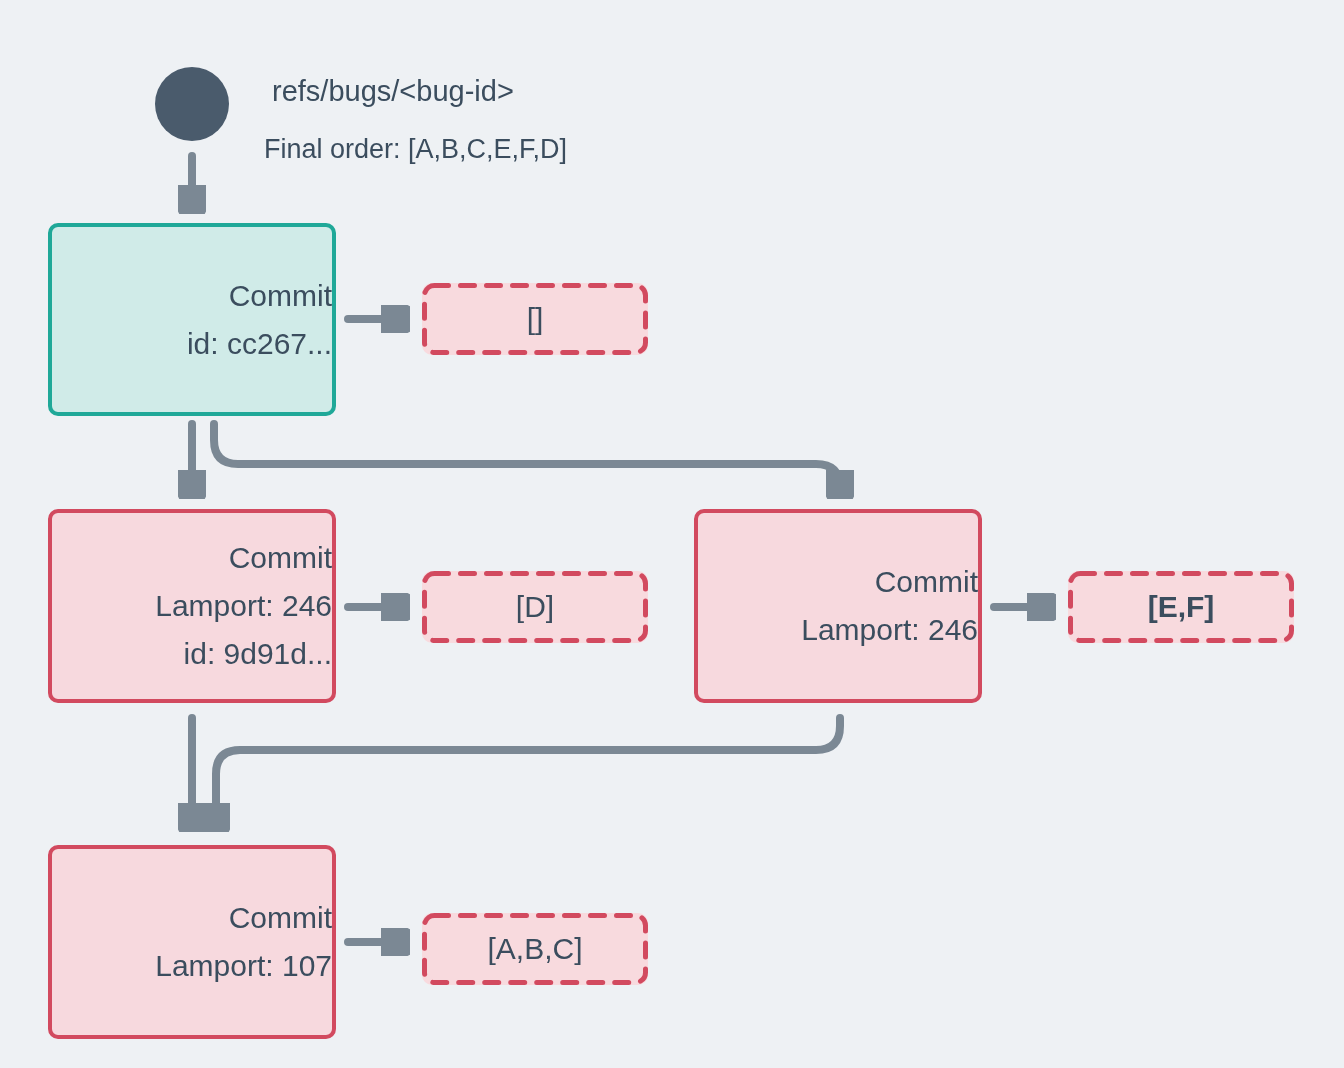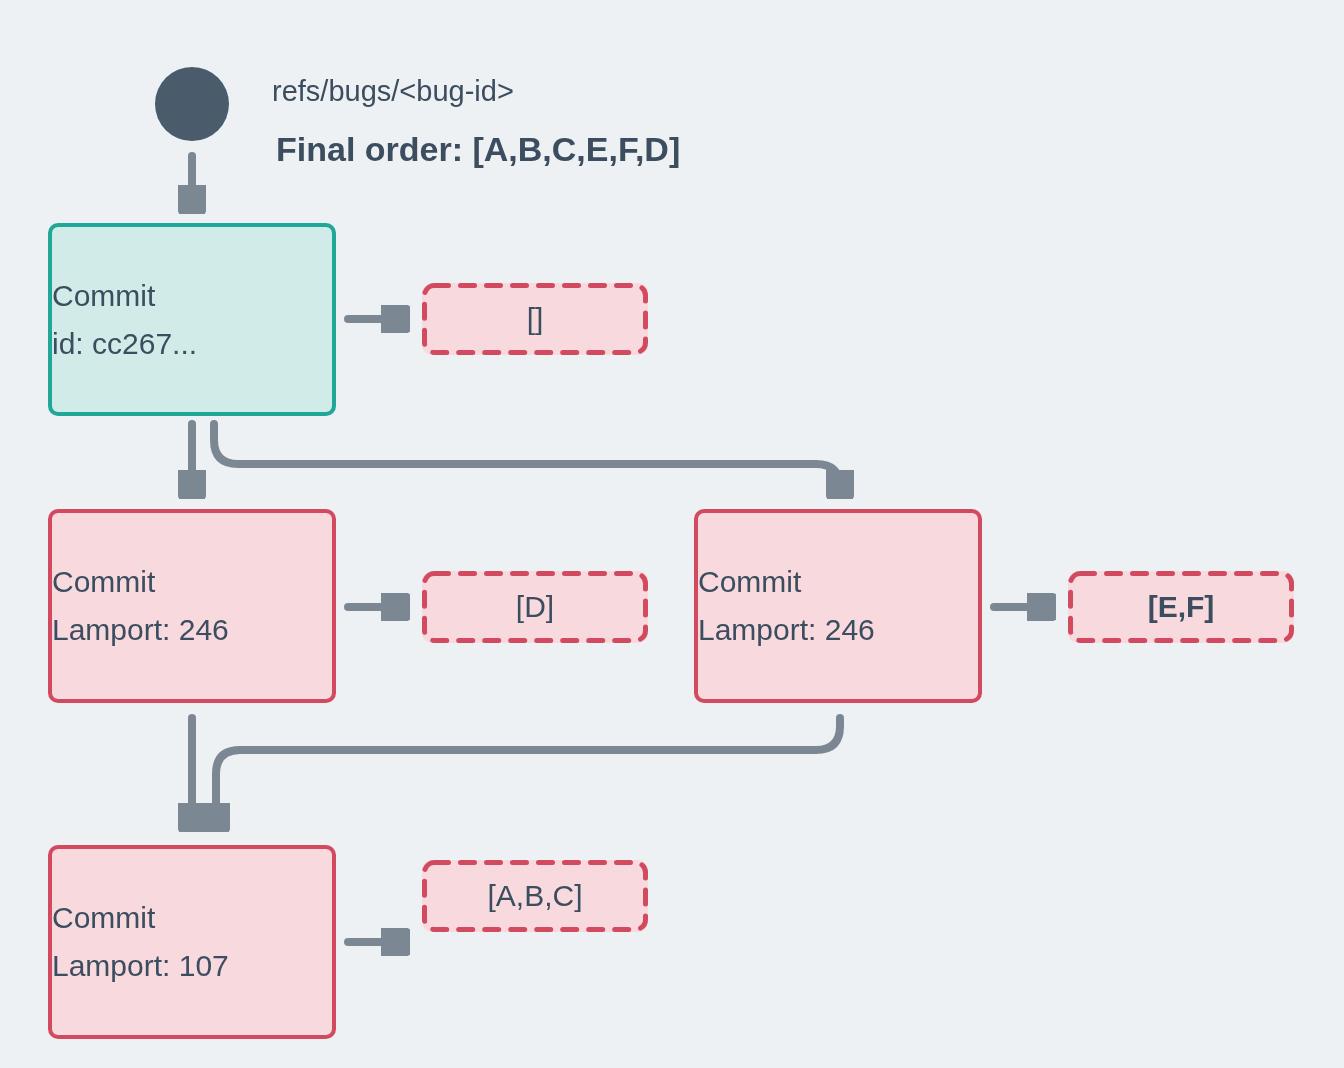--- a/index.html
+++ b/index.html
@@ -39,37 +39,37 @@
   }
   .ref-label {
     position: absolute;
     left: 272px; top: 55px;
     font-size: 29px;
     line-height: 32px;
     white-space: nowrap;
   }
   .final-order {
     position: absolute;
-    left: 276px; top: 113px;
-    font-size: 34px;
+    left: 264px; top: 113px;
+    font-size: 27px;
     line-height: 32px;
-    font-weight: bold;
+    font-weight: normal;
     white-space: nowrap;
   }
   .commit {
     position: absolute;
     box-sizing: border-box;
     width: 288px;
     height: 194px;
     border-radius: 10px;
     border: 4px solid;
     display: flex;
     flex-direction: column;
     justify-content: center;
-    align-items: flex-start;
+    align-items: flex-end;
     text-align: center;
     font-size: 30px;
     line-height: 48px;
   }
   .commit.teal { border-color: #1fa898; background: #d0ebe8; }
   .commit.pink { border-color: #d24a5f; background: #f7d9de; }
   .c-root   { left: 48px;  top: 203px; height: 193px; }
   .c-left   { left: 48px;  top: 489px; }
   .c-right  { left: 694px; top: 489px; }
   .c-bottom { left: 48px;  top: 825px; }
@@ -97,21 +97,21 @@
     fill: none;
     stroke: #d24a5f;
     stroke-width: 5;
     stroke-linecap: round;
     stroke-dasharray: 14 12;
   }
   .result .op-text { position: relative; }
   .r-root   { left: 422px; top: 263px; }
   .r-left   { left: 422px; top: 551px; }
   .r-right  { left: 1068px; top: 551px; font-weight: bold; }
-  .r-bottom { left: 422px; top: 840px; text-align: center; }
+  .r-bottom { left: 422px; top: 893px; text-align: center; }
 </style>
 </head>
 <body>
 
 <div class="canvas">
 
   <svg class="arrow-layer" viewBox="0 0 1344 1068">
     <defs>
       <marker id="ah" viewBox="0 0 10 10" refX="8" refY="5" markerWidth="3.6" markerHeight="3.6" orient="auto-start-reverse" markerUnits="strokeWidth">
         <path d="M0,0 L10,5 L0,10 Z" fill="#7b8894" stroke="none"></path>
@@ -133,20 +133,21 @@
   <div class="final-order">Final order: [A,B,C,E,F,D]</div>
 
   <div class="commit teal c-root">
     <div class="commit-line">Commit</div>
     <div class="commit-line">id: cc267...</div>
   </div>
 
   <div class="commit pink c-left">
     <div class="commit-line">Commit</div>
     <div class="commit-line">Lamport: 246</div>
+    <div class="commit-line">id: 9d91d...</div>
   </div>
 
   <div class="commit pink c-right">
     <div class="commit-line">Commit</div>
     <div class="commit-line">Lamport: 246</div>
   </div>
 
   <div class="commit pink c-bottom">
     <div class="commit-line">Commit</div>
     <div class="commit-line">Lamport: 107</div>

